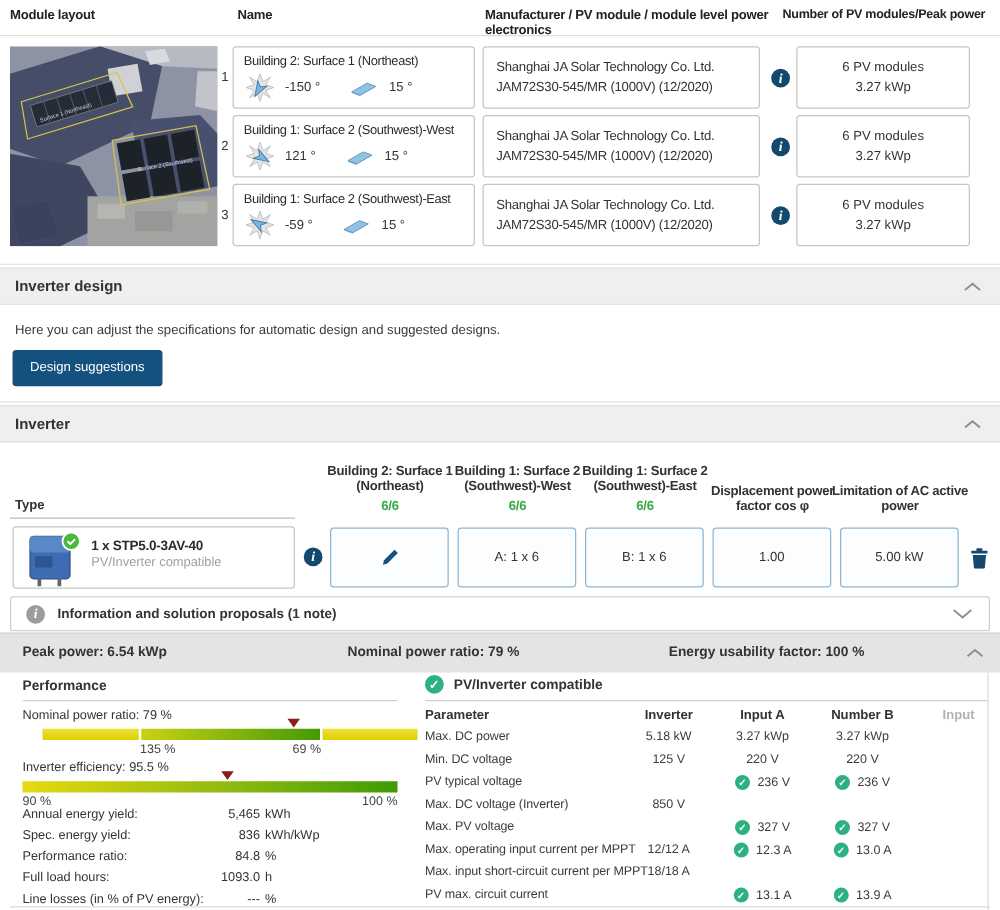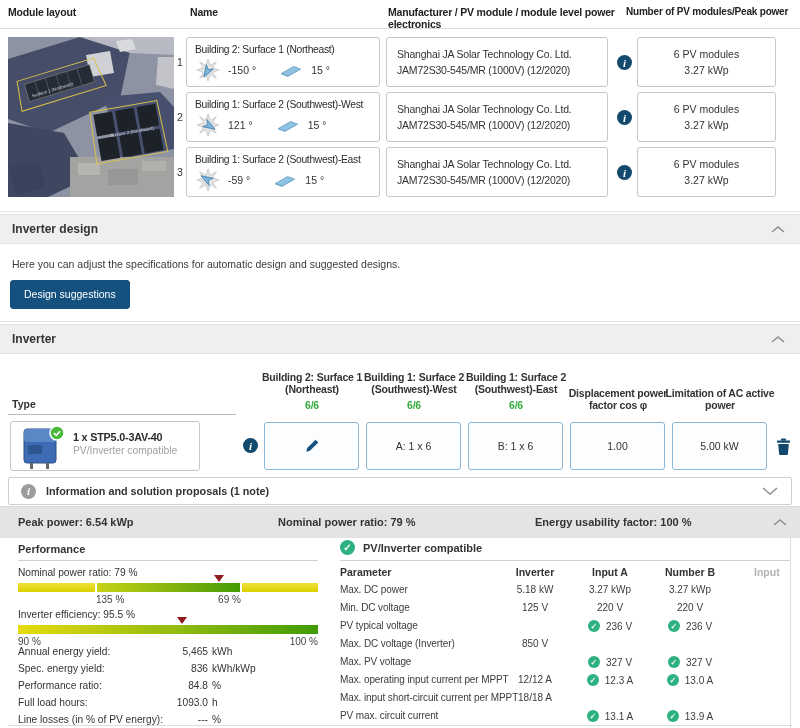--- a/index.html
+++ b/index.html
@@ -41,21 +41,21 @@
     font-family:"Liberation Sans", sans-serif; }
 
   
   .col-head { position:absolute; width:124px; text-align:center; font-weight:bold; font-size:10.5px;
     letter-spacing:-0.2px; color:#333; display:flex; flex-direction:column; justify-content:flex-end; height:46px; }
   .col-count { color:#35ab3f; font-weight:bold; margin-top:4px; font-size:10.5px; }
   .type-label { position:absolute; font-weight:bold; font-size:10.5px; color:#333; }
   .type-underline { position:absolute; border-top:1px solid #bbb; }
   .inv-cell { position:absolute; width:95px; height:48px; background:#fbfdfe; border:1px solid #8cb6d4;
     border-radius:3px; display:flex; align-items:center; justify-content:center; font-size:10.5px; color:#333; cursor:pointer; }
-  .type-box { position:absolute; width:190px; height:50px; background:#fff; border:1px solid #c6c6c6;
+  .type-box { position:absolute; width:226px; height:50px; background:#fff; border:1px solid #c6c6c6;
     border-radius:3px; cursor:pointer; }
   .type-name { font-weight:bold; font-size:10.8px; color:#2b2b2b; letter-spacing:-0.2px; }
   .type-status { font-size:10.3px; color:#a0a0a0; margin-top:2px; }
 
   .note-row { position:absolute; left:8px; width:784px; height:28px; border:1px solid #cfcfcf;
     border-radius:2px; background:#fff; display:flex; align-items:center; padding:0 12px; cursor:pointer; }
   .note-label { font-weight:bold; font-size:10.8px; color:#333; margin-left:10px; flex:1; }
 
   
   .res-bar { position:absolute; left:0; top:506px; width:800px; height:32px; background:#e4e4e4;
@@ -331,21 +331,21 @@
       <svg width="16" height="9">
           <polyline points="2,7 8,2 14,7" stroke="#8f8f8f" stroke-width="1.6" fill="none"></polyline>
         </svg>
     </span>
   </div>
 
   <div class="abs panel-title" style="left:18px; top:543px;">Performance</div>
   <div class="panel-rule" style="left:18px; top:560px; width:300px;"></div>
 
   <div class="gauge-label" style="left:18px; top:567px;">Nominal power ratio: 79 %</div>
-  <div class="gauge" style="left:18px; top:583px;">
+  <div class="gauge" style="left:34px; top:583px;">
     <div class="seg g-yellow" style="left:0; width:calc(26% - 1px);"></div>
     <div class="seg g-grad1" style="left:calc(26% + 1px); width:calc(48.3% - 2px);"></div>
     <div class="seg g-yellow" style="left:calc(74.3% + 1px); right:0;"></div>
     <div class="marker" style="left:67%;"></div>
     <span class="tick" style="left:26%;">135 %</span>
     <span class="tick" style="left:74.3%; transform:translateX(-100%);">69 %</span>
   </div>
 
   <div class="gauge-label" style="left:18px; top:609px;">Inverter efficiency: 95.5 %</div>
   <div class="gauge" style="left:18px; top:625px;">

